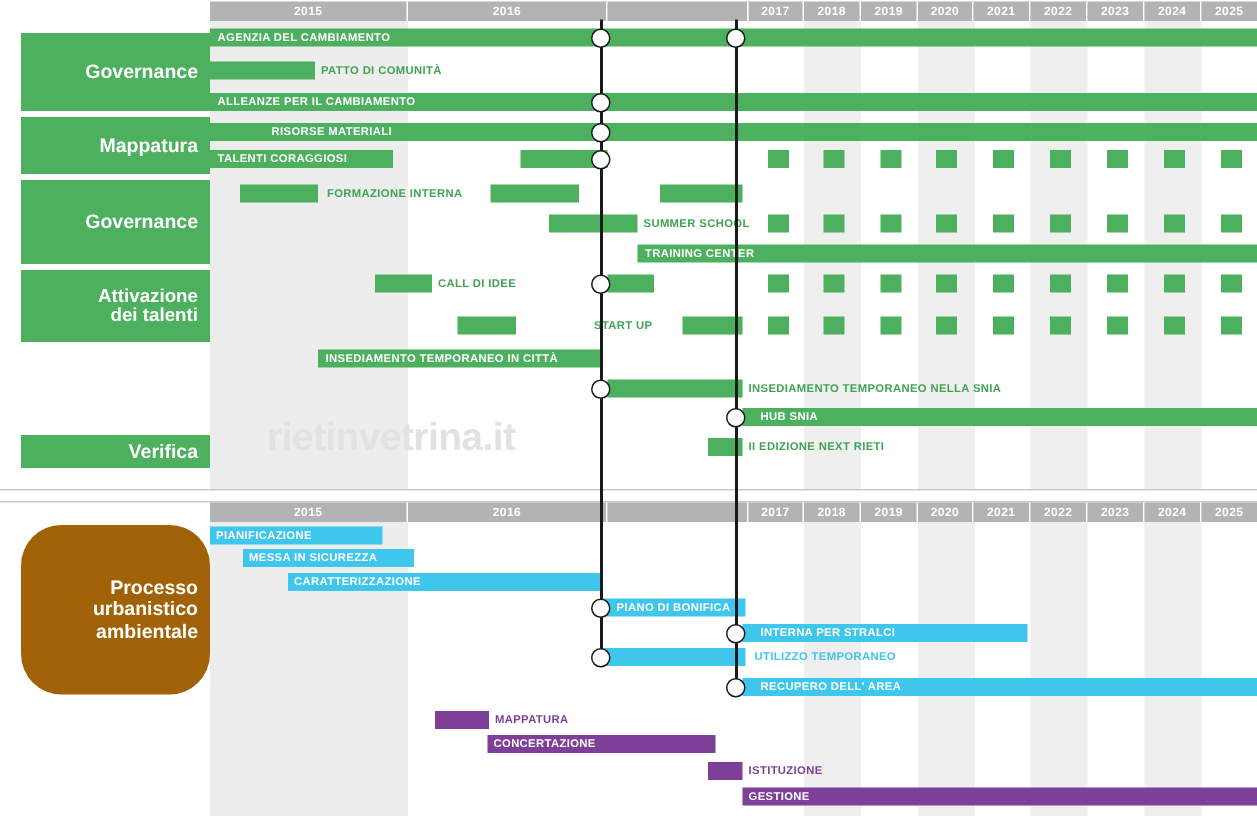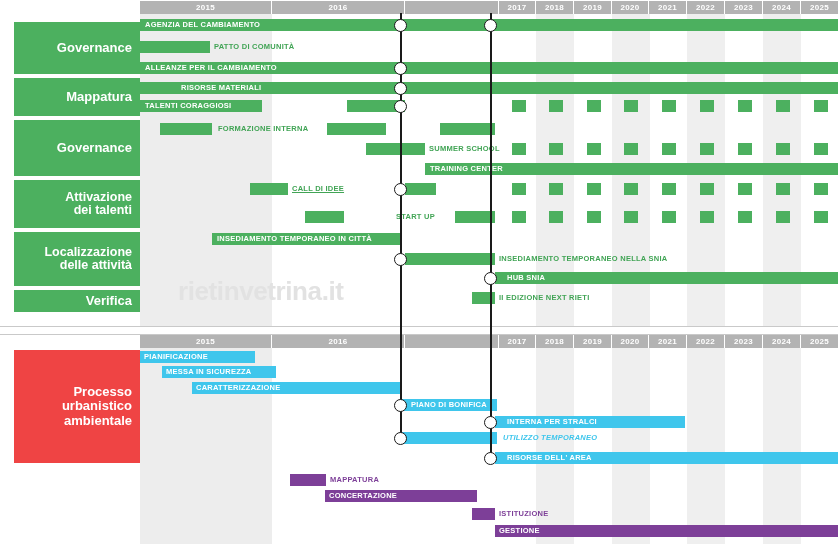--- a/index.html
+++ b/index.html
@@ -45,21 +45,21 @@
     display:flex;
     align-items:center;
     justify-content:flex-end;
     padding-right:8px;
     font-weight:bold;
     line-height:1.08;
     text-align:right;
     white-space:pre-line;
   }
   .catlabel.green{background:#4cb05f;}
-  .catlabel.blue{background:#ef4444;}
+  .catlabel.blue{background:#a16207;border-radius:27px;}
   .catlabel.purple{background:#7d3f98;}
 
   
   .bar{
     position:absolute;
     box-sizing:border-box;
   }
   .bar.green{background:#4cb05f;}
   .bar.blue{background:#3fc6ec;}
   .bar.purple{background:#7d3f98;}
@@ -69,21 +69,21 @@
     position:absolute;
     font-size:7.5px;
     font-weight:bold;
     letter-spacing:.25px;
     white-space:nowrap;
     line-height:10px;
     height:10px;
   }
   .cap.inside{color:#ffffff;}
   .cap.green{color:#41a455;text-align:center;}
-  .cap.blue{color:#3fc6ec;font-style:italic;}
+  .cap.blue{color:#3fc6ec;}
   .cap.purple{color:#7d3f98;}
 
   
   .mline{
     position:absolute;
     width:1.4px;
     background:#1a1a1a;
   }
   
   .mdot{
@@ -151,24 +151,20 @@
   </div>
   <div class="catlabel green" style="top:78px;width:126px;height:38px;font-size:13px;">
     <span>Mappatura</span>
   </div>
   <div class="catlabel green" style="top:120px;width:126px;height:56px;font-size:13px;">
     <span>Governance</span>
   </div>
   <div class="catlabel green" style="top:180px;width:126px;height:48px;font-size:12.5px;">
     <span>Attivazione
 dei talenti</span>
-  </div>
-  <div class="catlabel green" style="top:232px;width:126px;height:54px;font-size:12.5px;">
-    <span>Localizzazione
-delle attività</span>
   </div>
   <div class="catlabel green" style="top:290px;width:126px;height:22px;font-size:13px;">
     <span>Verifica</span>
   </div>
 
   <div class="catlabel blue" style="top:350px;width:126px;height:113px;font-size:13px;">
     <span>Processo
 urbanistico
 ambientale</span>
   </div>
@@ -238,21 +234,21 @@
   <div class="bar green" style="left:405px;top:183px;width:31px;height:12px;"></div>
   <div class="bar green" style="left:512px;top:183px;width:14px;height:12px;"></div>
   <div class="bar green" style="left:549px;top:183px;width:14px;height:12px;"></div>
   <div class="bar green" style="left:587px;top:183px;width:14px;height:12px;"></div>
   <div class="bar green" style="left:624px;top:183px;width:14px;height:12px;"></div>
   <div class="bar green" style="left:662px;top:183px;width:14px;height:12px;"></div>
   <div class="bar green" style="left:700px;top:183px;width:14px;height:12px;"></div>
   <div class="bar green" style="left:738px;top:183px;width:14px;height:12px;"></div>
   <div class="bar green" style="left:776px;top:183px;width:14px;height:12px;"></div>
   <div class="bar green" style="left:814px;top:183px;width:14px;height:12px;"></div>
-  <div class="cap green" style="left:292px;top:184px;text-decoration:underline;">CALL DI IDEE</div>
+  <div class="cap green" style="left:292px;top:184px;">CALL DI IDEE</div>
 
   <div class="bar green" style="left:305px;top:211px;width:39px;height:12px;"></div>
   <div class="bar green" style="left:455px;top:211px;width:40px;height:12px;"></div>
   <div class="bar green" style="left:512px;top:211px;width:14px;height:12px;"></div>
   <div class="bar green" style="left:549px;top:211px;width:14px;height:12px;"></div>
   <div class="bar green" style="left:587px;top:211px;width:14px;height:12px;"></div>
   <div class="bar green" style="left:624px;top:211px;width:14px;height:12px;"></div>
   <div class="bar green" style="left:662px;top:211px;width:14px;height:12px;"></div>
   <div class="bar green" style="left:700px;top:211px;width:14px;height:12px;"></div>
   <div class="bar green" style="left:738px;top:211px;width:14px;height:12px;"></div>
@@ -296,21 +292,21 @@
   <div class="bar blue" style="left:400px;top:399px;width:97px;height:12px;"></div>
   <div class="cap inside" style="left:411px;top:400px;">PIANO DI BONIFICA</div>
 
   <div class="bar blue" style="left:495px;top:416px;width:190px;height:12px;"></div>
   <div class="cap inside" style="left:507px;top:417px;">INTERNA PER STRALCI</div>
 
   <div class="bar blue" style="left:400px;top:432px;width:97px;height:12px;"></div>
   <div class="cap blue" style="left:503px;top:433px;">UTILIZZO TEMPORANEO</div>
 
   <div class="bar blue" style="left:495px;top:452px;width:343px;height:12px;"></div>
-  <div class="cap inside" style="left:507px;top:453px;">RISORSE DELL' AREA</div>
+  <div class="cap inside" style="left:507px;top:453px;">RECUPERO DELL' AREA</div>
 
   <div class="bar purple" style="left:290px;top:474px;width:36px;height:12px;"></div>
   <div class="cap purple" style="left:330px;top:475px;">MAPPATURA</div>
 
   <div class="bar purple" style="left:325px;top:490px;width:152px;height:12px;"></div>
   <div class="cap inside" style="left:329px;top:491px;">CONCERTAZIONE</div>
 
   <div class="bar purple" style="left:472px;top:508px;width:23px;height:12px;"></div>
   <div class="cap purple" style="left:499px;top:509px;">ISTITUZIONE</div>
 

